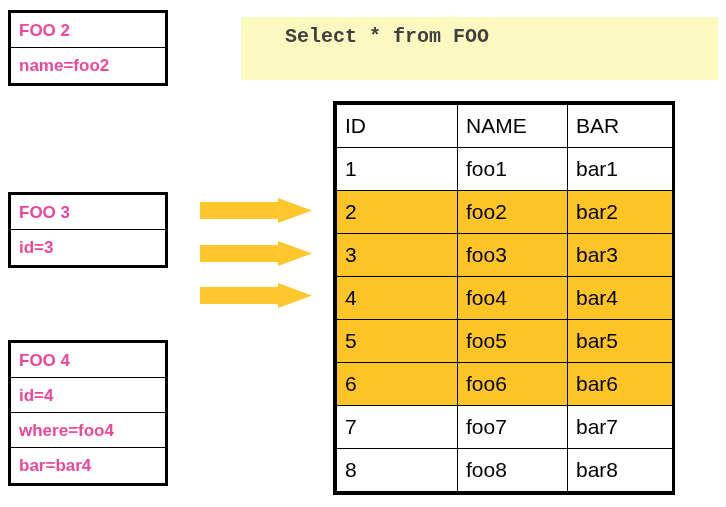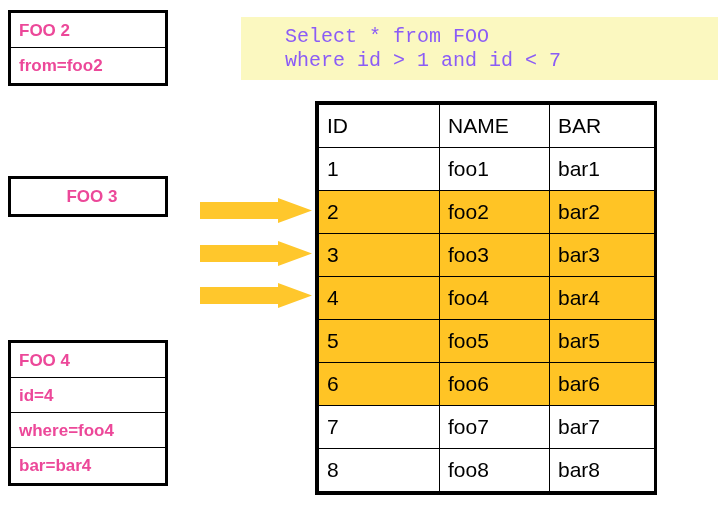--- a/index.html
+++ b/index.html
@@ -38,59 +38,59 @@
   }
   .record-box .rec-row:last-child {
     border-bottom: none;
   }
   .record-box .rec-row.title {
     font-size: 17px;
     font-weight: bold;
   }
 
   #record-box-0 { top: 10px; }
-  #record-box-1 { top: 176px; text-align: center; }
+  #record-box-1 { top: 192px; }
   #record-box-2 { top: 340px; }
 
   
   #sql-panel {
     position: absolute;
     left: 241px;
     top: 17px;
     width: 477px;
     height: 63px;
     background: #FBF8C0;
     box-sizing: border-box;
     padding: 8px 0 0 44px;
   }
   #sql-panel .sql-line {
     font-family: "Liberation Mono", "DejaVu Sans Mono", monospace;
     font-size: 20px;
-    font-weight: normal;
+    font-weight: bold;
     line-height: 24px;
-    color: #8b5cf6;
+    color: #404040;
     white-space: pre;
   }
 
   
   .arrow {
     position: absolute;
     left: 200px;
     width: 112px;
     height: 25px;
   }
   #arrow-0 { top: 198px; }
   #arrow-1 { top: 241px; }
   #arrow-2 { top: 283px; }
   .arrow svg { display: block; }
 
   
   #result-table {
     position: absolute;
-    left: 315px;
+    left: 333px;
     top: 101px;
     width: 342px;
     border: 3px solid #000000;
     border-collapse: collapse;
     box-sizing: border-box;
     background: #ffffff;
   }
   #result-table table {
     border-collapse: collapse;
     width: 100%;
@@ -113,37 +113,37 @@
   #result-table col.c-bar  { width: 105px; }
   #result-table tr.highlight td {
     background: #FFC425;
   }
 </style>
 </head>
 <body>
 
 <div class="record-box" id="record-box-0">
   <div class="rec-row title">FOO 2</div>
-  <div class="rec-row">from=foo2</div>
+  <div class="rec-row">name=foo2</div>
 </div>
 
 <div class="record-box" id="record-box-1">
   <div class="rec-row title">FOO 3</div>
+  <div class="rec-row">id=3</div>
 </div>
 
 <div class="record-box" id="record-box-2">
   <div class="rec-row title">FOO 4</div>
   <div class="rec-row">id=4</div>
   <div class="rec-row">where=foo4</div>
   <div class="rec-row">bar=bar4</div>
 </div>
 
 <div id="sql-panel">
   <div class="sql-line">Select * from FOO</div>
-  <div class="sql-line">where id &gt; 1 and id &lt; 7</div>
 </div>
 
 <div class="arrow" id="arrow-0">
   <svg width="112" height="25" viewBox="0 0 112 25" xmlns="http://www.w3.org/2000/svg">
     <polygon points="0,4 78,4 78,0 112,12.5 78,25 78,21 0,21" fill="#FFC72C"></polygon>
   </svg>
 </div>
 <div class="arrow" id="arrow-1">
   <svg width="112" height="25" viewBox="0 0 112 25" xmlns="http://www.w3.org/2000/svg">
     <polygon points="0,4 78,4 78,0 112,12.5 78,25 78,21 0,21" fill="#FFC72C"></polygon>

